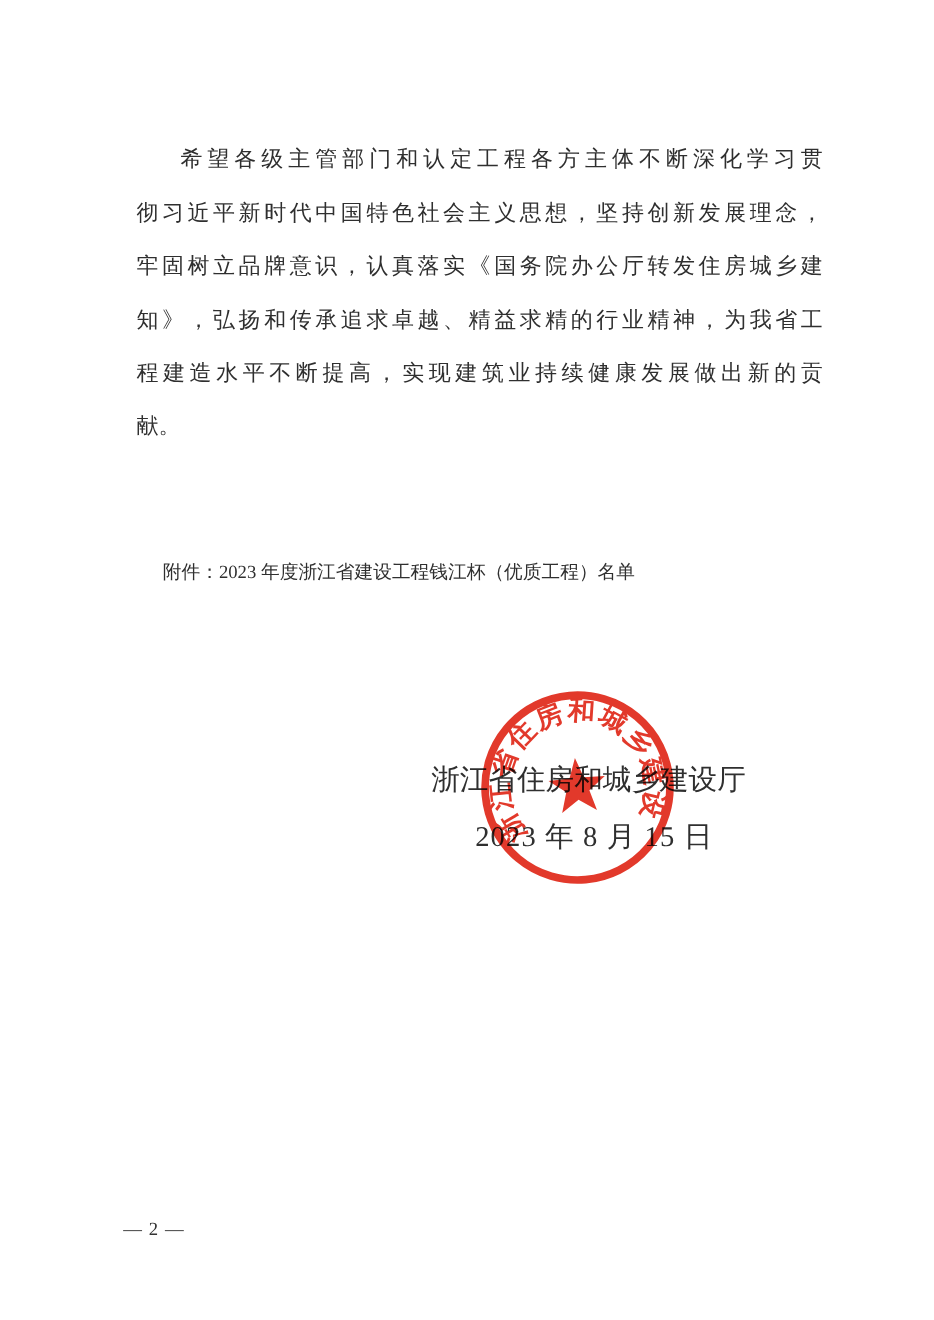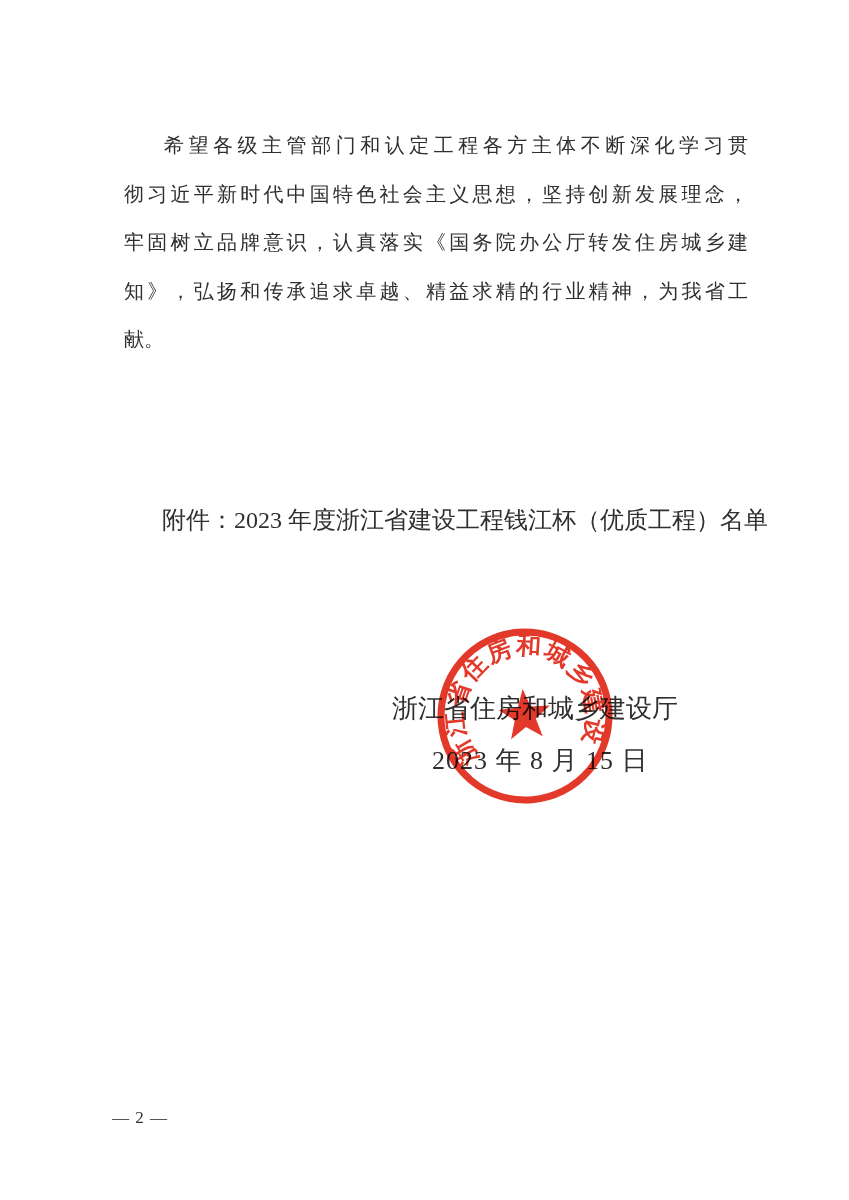--- a/index.html
+++ b/index.html
@@ -38,21 +38,21 @@
     text-align: left;
     text-align-last: left;
   }
   .attachment-line {
     position: absolute;
     left: 114px;
     top: 496px;
     width: 640px;
     height: 48px;
     line-height: 48px;
-    font-size: 24px;
+    font-size: 17px;
     text-indent: 2em;
     white-space: nowrap;
   }
   .signature-org {
     position: absolute;
     left: 392px;
     top: 694px;
     font-size: 26px;
     line-height: 30px;
     white-space: nowrap;
@@ -99,20 +99,21 @@
 </head>
 <body>
 
 <div class="page">
 
   <div class="body-text">
     <div class="body-line first">希望各级主管部门和认定工程各方主体不断深化学习贯</div>
     <div class="body-line">彻习近平新时代中国特色社会主义思想，坚持创新发展理念，</div>
     <div class="body-line">牢固树立品牌意识，认真落实《国务院办公厅转发住房城乡建</div>
     <div class="body-line">知》，弘扬和传承追求卓越、精益求精的行业精神，为我省工</div>
+    <div class="body-line">程建造水平不断提高，实现建筑业持续健康发展做出新的贡</div>
     <div class="body-line last">献。</div>
   </div>
 
   <div class="attachment-line">附件：2023 年度浙江省建设工程钱江杯（优质工程）名单</div>
 
   <div class="signature-org">浙江省住房和城乡建设厅</div>
 
   <div class="signature-date">2023 年 8 月 15 日</div>
 
   <svg class="seal" viewBox="-107 -107 214 214" xmlns="http://www.w3.org/2000/svg">

